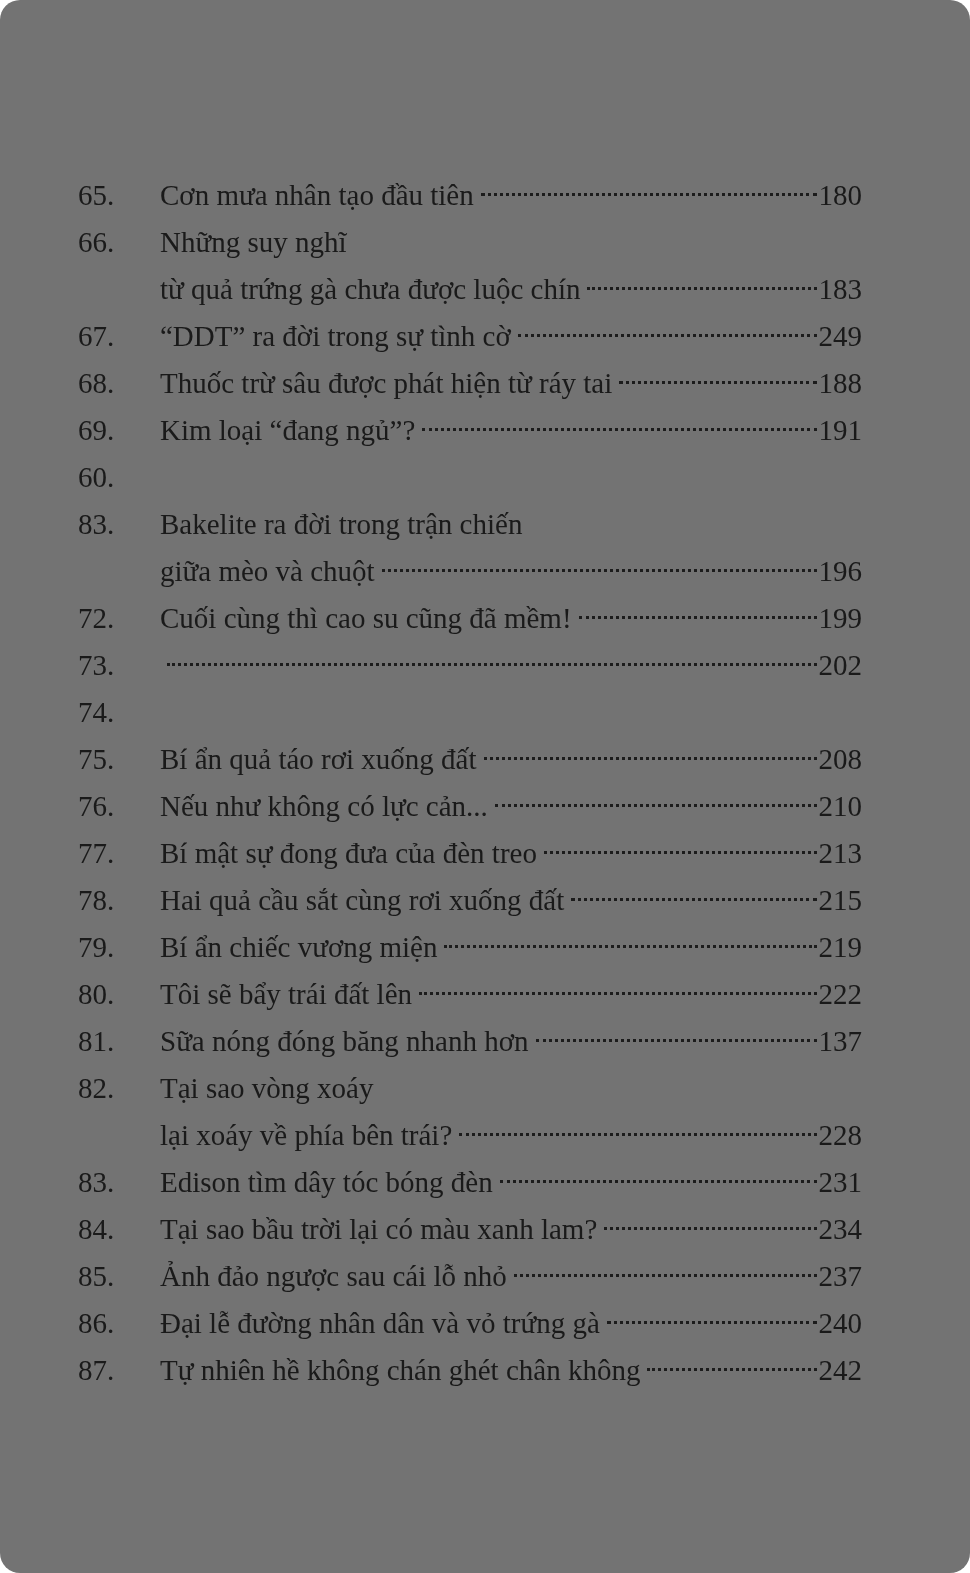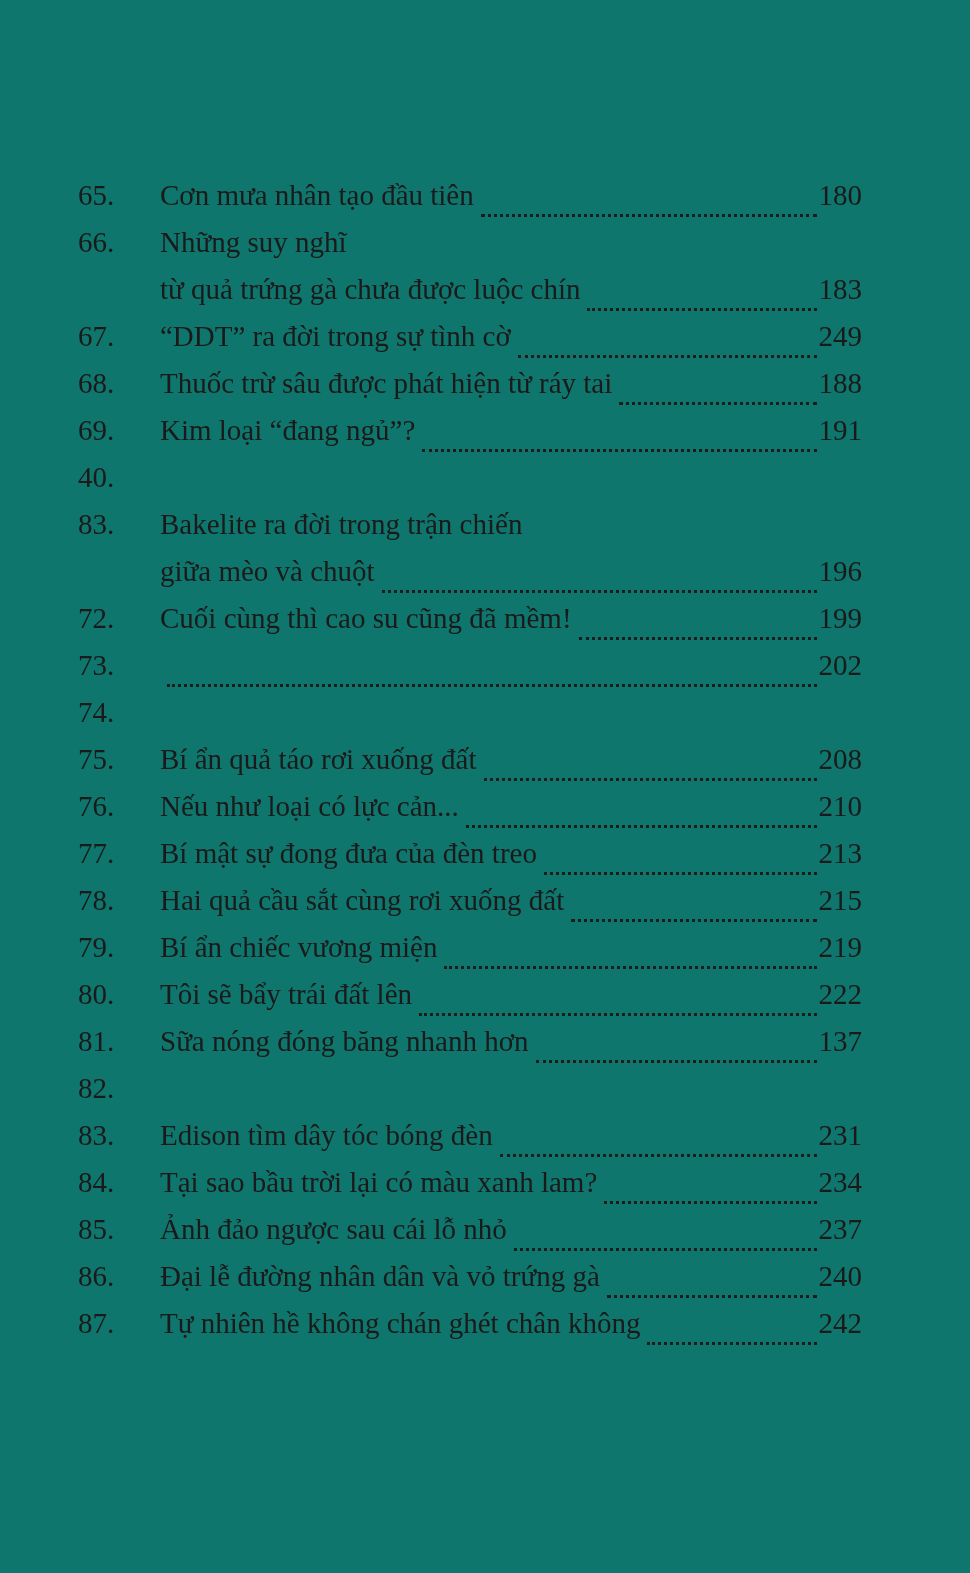--- a/index.html
+++ b/index.html
@@ -12,21 +12,22 @@
     min-height: 1573px;
     font-family: "Liberation Serif", "DejaVu Serif", serif;
     color: #1a1a1a;
     -webkit-font-smoothing: antialiased;
   }
   .page {
     width: 970px;
     min-height: 1573px;
     box-sizing: border-box;
     padding: 172px 108px 0 78px;
-    background: #0f766e;
+    background: #737373;
+    border-radius: 20px;
   }
   .toc {
     width: 100%;
   }
   .row {
     display: flex;
     align-items: flex-start;
     font-size: 29px;
     line-height: 47px;
   }
@@ -36,21 +37,21 @@
     box-sizing: border-box;
     text-align: left;
     white-space: nowrap;
   }
   .entry-body {
     flex: 1 1 auto;
     min-width: 0;
   }
   .line {
     display: flex;
-    align-items: flex-end;
+    align-items: center;
   }
   .title {
     white-space: nowrap;
   }
   .leader {
     flex: 1 1 auto;
     min-width: 18px;
     height: 0;
     border-bottom: 3px dotted #1c1c1c;
     margin: 0 2px 2px 7px;
@@ -112,21 +113,21 @@
         <div class="num">69.</div>
         <div class="entry-body">
           <div class="line">
             <span class="title">Kim loại “đang ngủ”?</span>
             <span class="leader"></span>
             <span class="pagenum">191</span>
           </div>
         </div>
       </div>
       <div class="row">
-        <div class="num">40.</div>
+        <div class="num">60.</div>
       </div>
       <div class="row">
         <div class="num">83.</div>
         <div class="entry-body">
           <div class="line">
             <span class="title">Bakelite ra đời trong trận chiến</span>
           </div>
           <div class="line">
             <span class="title">giữa mèo và chuột</span>
             <span class="leader"></span>
@@ -163,21 +164,21 @@
             <span class="title">Bí ẩn quả táo rơi xuống đất</span>
             <span class="leader"></span>
             <span class="pagenum">208</span>
           </div>
         </div>
       </div>
       <div class="row">
         <div class="num">76.</div>
         <div class="entry-body">
           <div class="line">
-            <span class="title">Nếu như loại có lực cản...</span>
+            <span class="title">Nếu như không có lực cản...</span>
             <span class="leader"></span>
             <span class="pagenum">210</span>
           </div>
         </div>
       </div>
       <div class="row">
         <div class="num">77.</div>
         <div class="entry-body">
           <div class="line">
             <span class="title">Bí mật sự đong đưa của đèn treo</span>
@@ -221,20 +222,30 @@
         <div class="entry-body">
           <div class="line">
             <span class="title">Sữa nóng đóng băng nhanh hơn</span>
             <span class="leader"></span>
             <span class="pagenum">137</span>
           </div>
         </div>
       </div>
       <div class="row">
         <div class="num">82.</div>
+        <div class="entry-body">
+          <div class="line">
+            <span class="title">Tại sao vòng xoáy</span>
+          </div>
+          <div class="line">
+            <span class="title">lại xoáy về phía bên trái?</span>
+            <span class="leader"></span>
+            <span class="pagenum">228</span>
+          </div>
+        </div>
       </div>
       <div class="row">
         <div class="num">83.</div>
         <div class="entry-body">
           <div class="line">
             <span class="title">Edison tìm dây tóc bóng đèn</span>
             <span class="leader"></span>
             <span class="pagenum">231</span>
           </div>
         </div>

